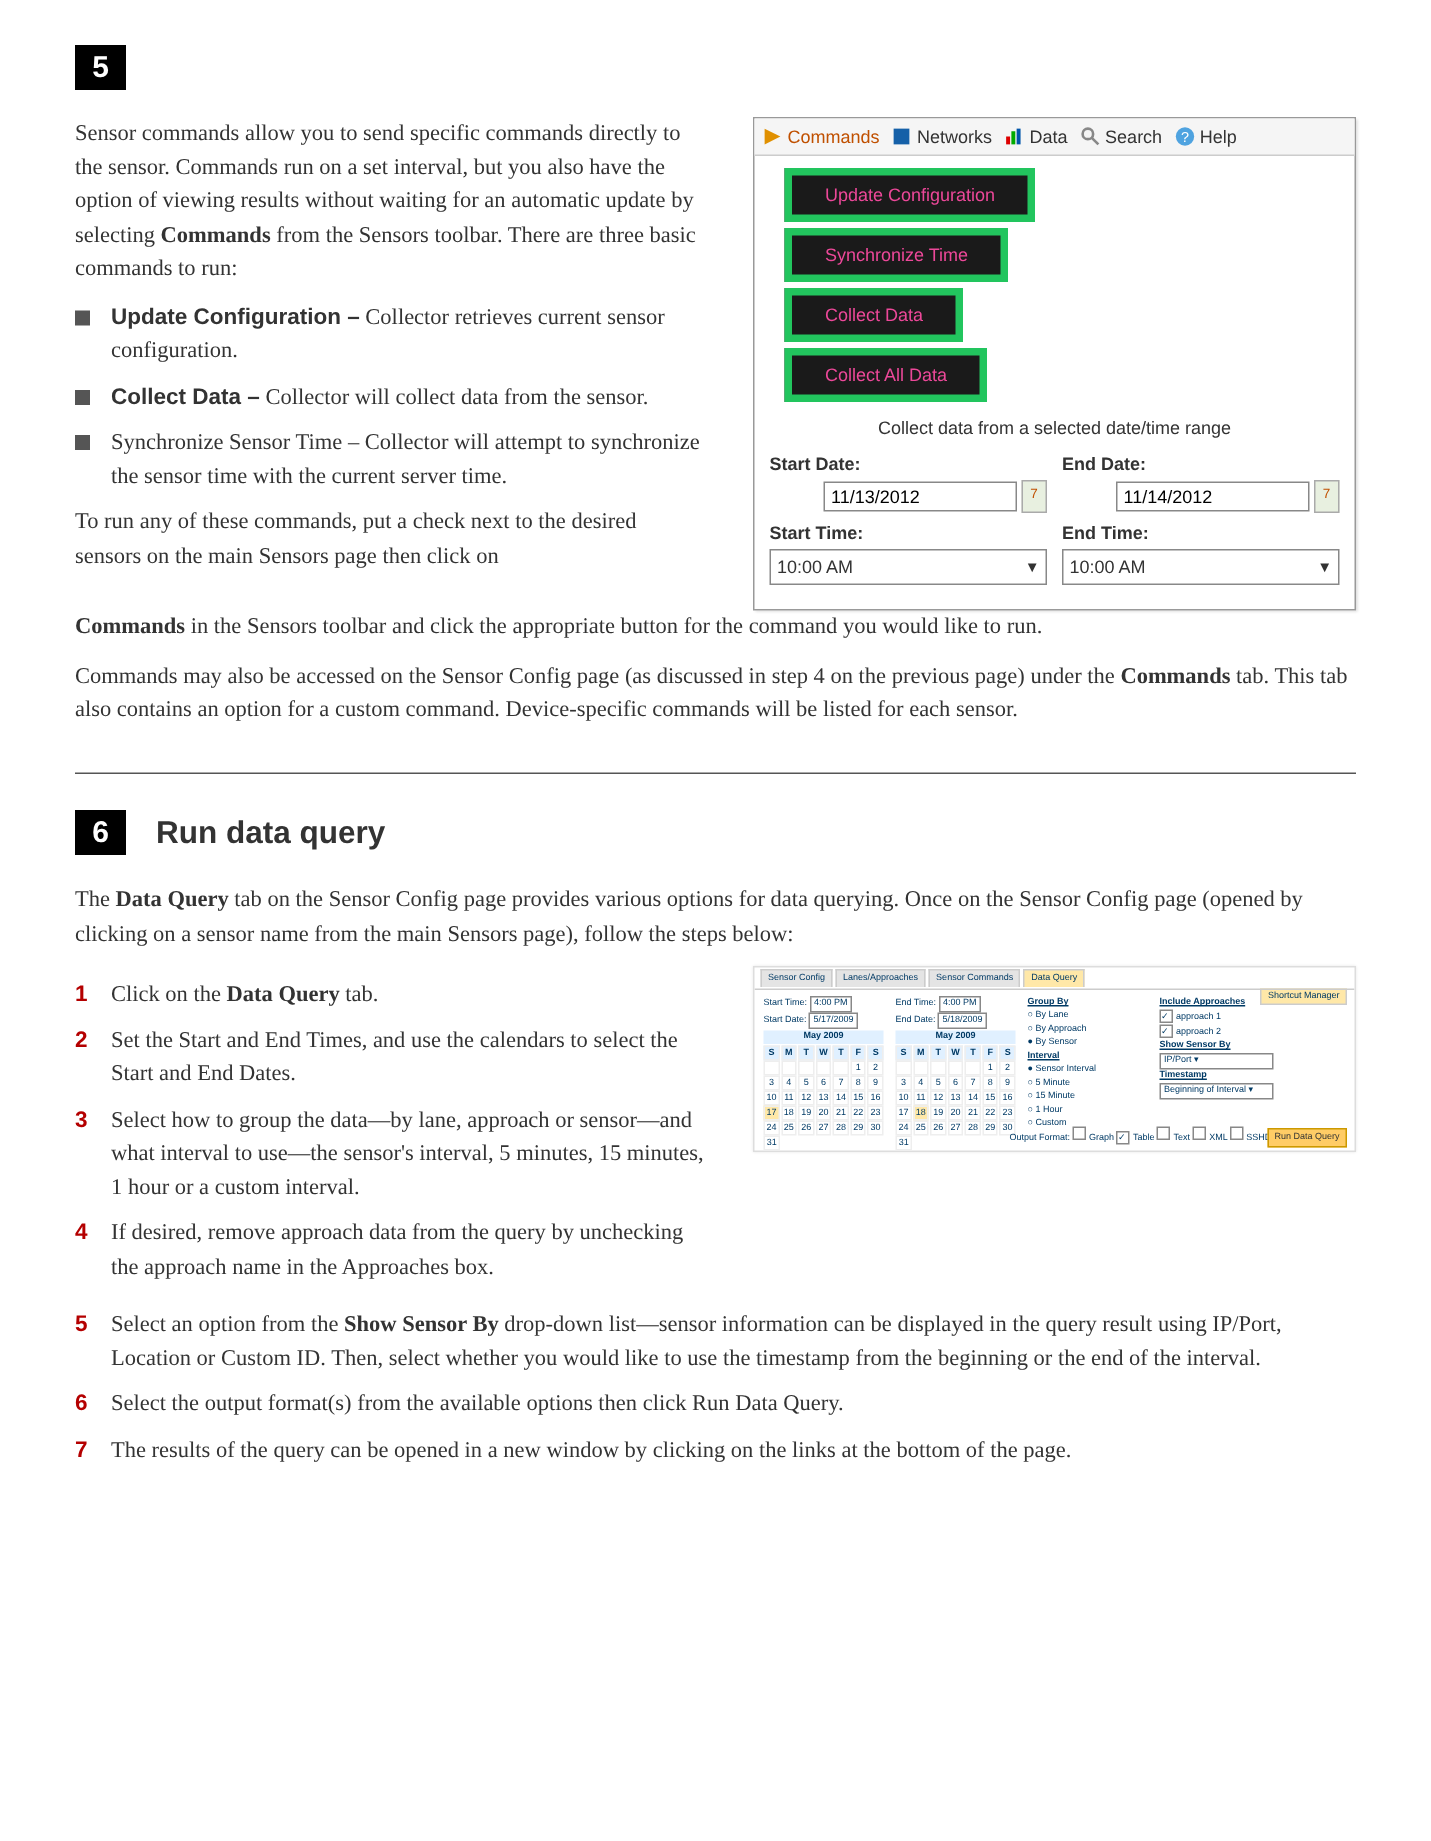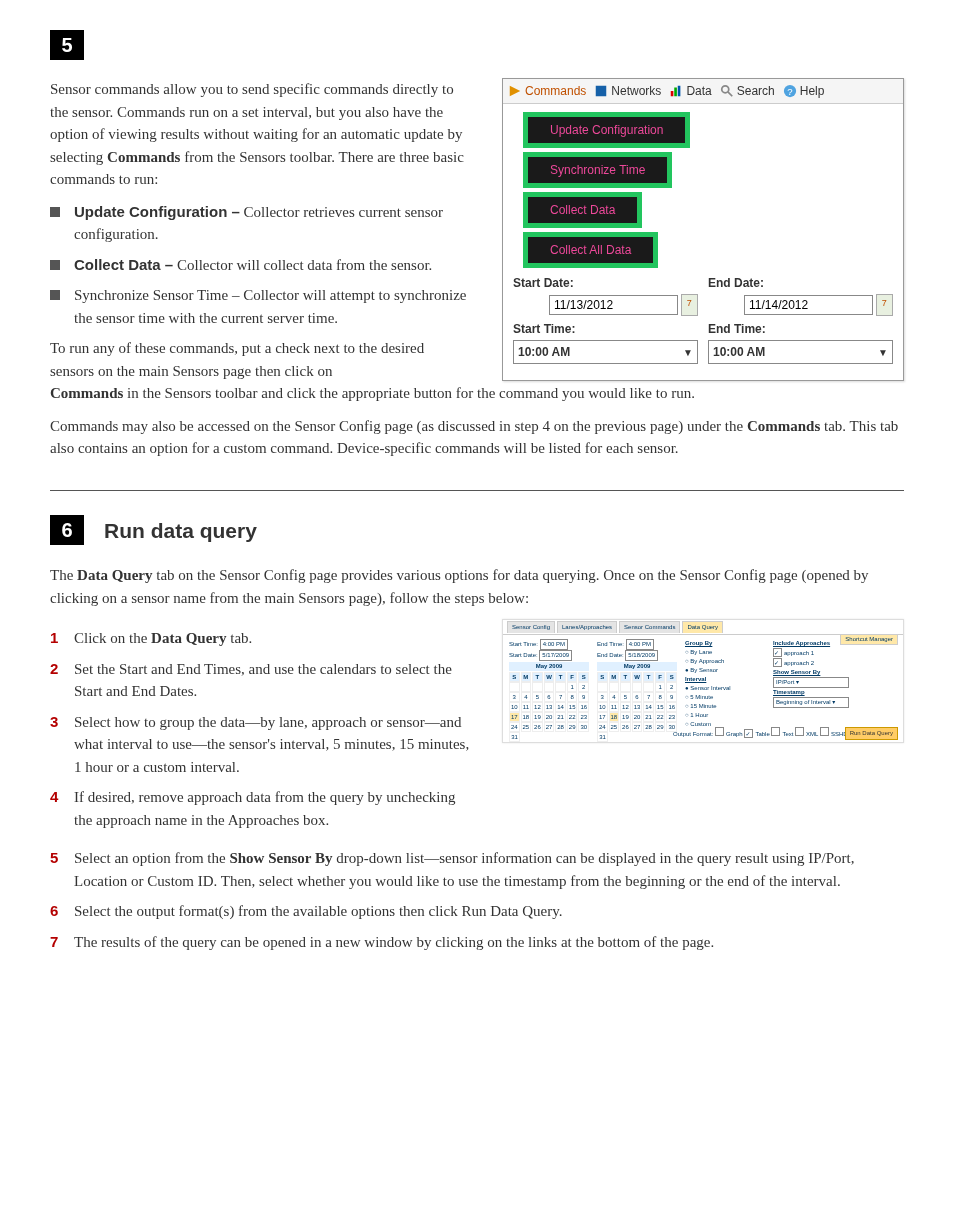--- a/index.html
+++ b/index.html
@@ -120,21 +120,21 @@
 }
 .menu-body .caption { text-align: center; margin: 6px 0; color: #333; font-size: 12px;}
 .menu-body .field-row { display: flex; gap: 10px; margin: 4px 0;}
 .menu-body .field-row > div { flex:1; }
 .menu-body label { font-weight: bold; font-size: 12px; display:block; margin-bottom:2px;}
 .menu-body input, .menu-body .combo {
   width: 100%; border: 1px solid #888; padding: 2px 4px; font-size: 12px; box-sizing: border-box;
 }
 .menu-body .with-icon { display:flex; gap:3px; align-items:center;padding-left:36px;}
 .menu-body .cal { width:18px;height:20px;border:1px solid #aaa;background:#e8f0e0;font-size:9px;color:#c05000;text-align:center;line-height:17px;}
-.menu-body .combo { display:flex; justify-content:space-between; align-items:center;font-weight:bold;}
+.menu-body .combo { display:flex; justify-content:space-between; align-items:center;}
 .menu-body .tri { font-size:10px; }
 .menu-body .submit { text-align:center; margin-top:6px; }
 .small-thumb {
   width: 400px;
   height: 122px;
   border: 1px solid #ddd;
   background:#fff;
   position: relative;
   font-family: Tahoma, Arial, sans-serif;
   font-size: 6px;
@@ -219,20 +219,21 @@
           <span>Help</span>
         </span>
       </div>
       <div class="menu-body">
         <div style="padding-left:10px;">
           <div class="btn">Update Configuration</div><br>
           <div class="btn">Synchronize Time</div><br>
           <div class="btn">Collect Data</div><br>
           <div class="btn">Collect All Data</div>
         </div>
+        <div class="caption">Collect data from a selected date/time range</div>
         <div class="field-row">
           <div>
             <label>Start Date:</label>
             <div class="with-icon">
               <input value="11/13/2012" style="">
               <div class="cal">7</div>
             </div>
           </div>
           <div>
             <label>End Date:</label>

